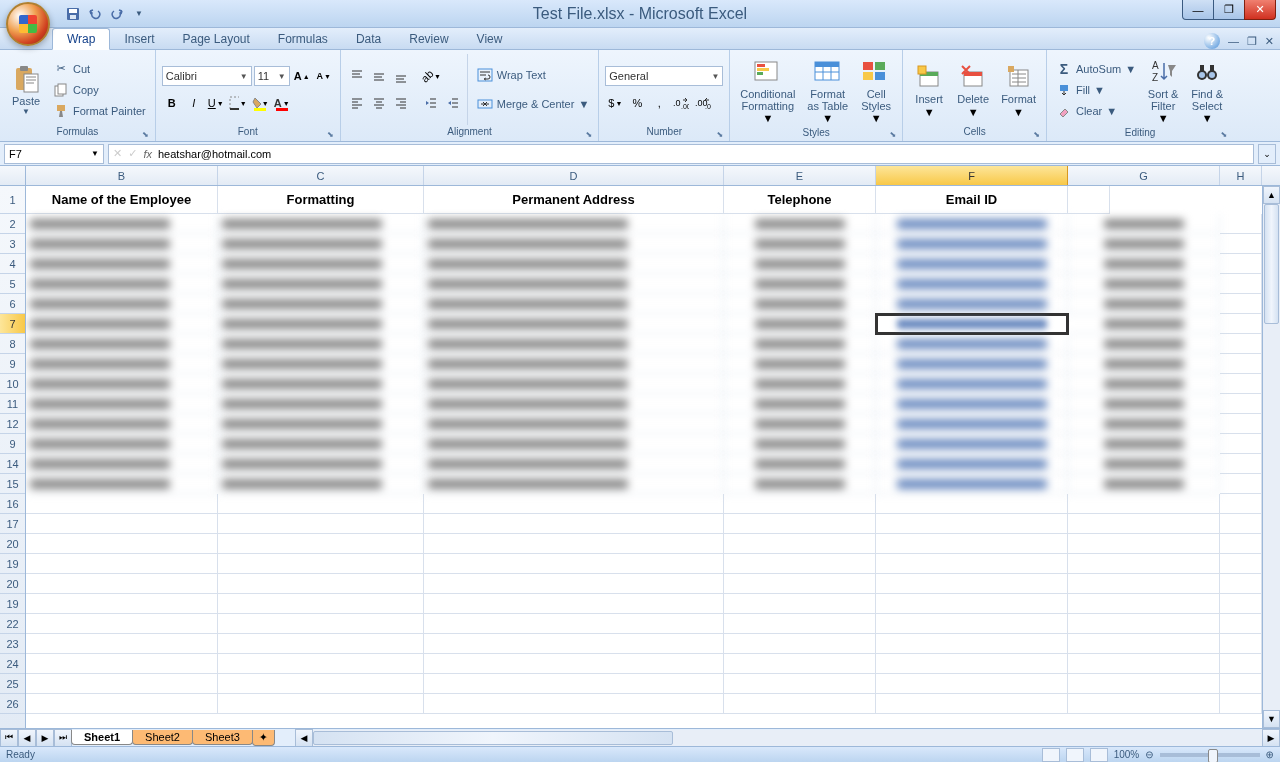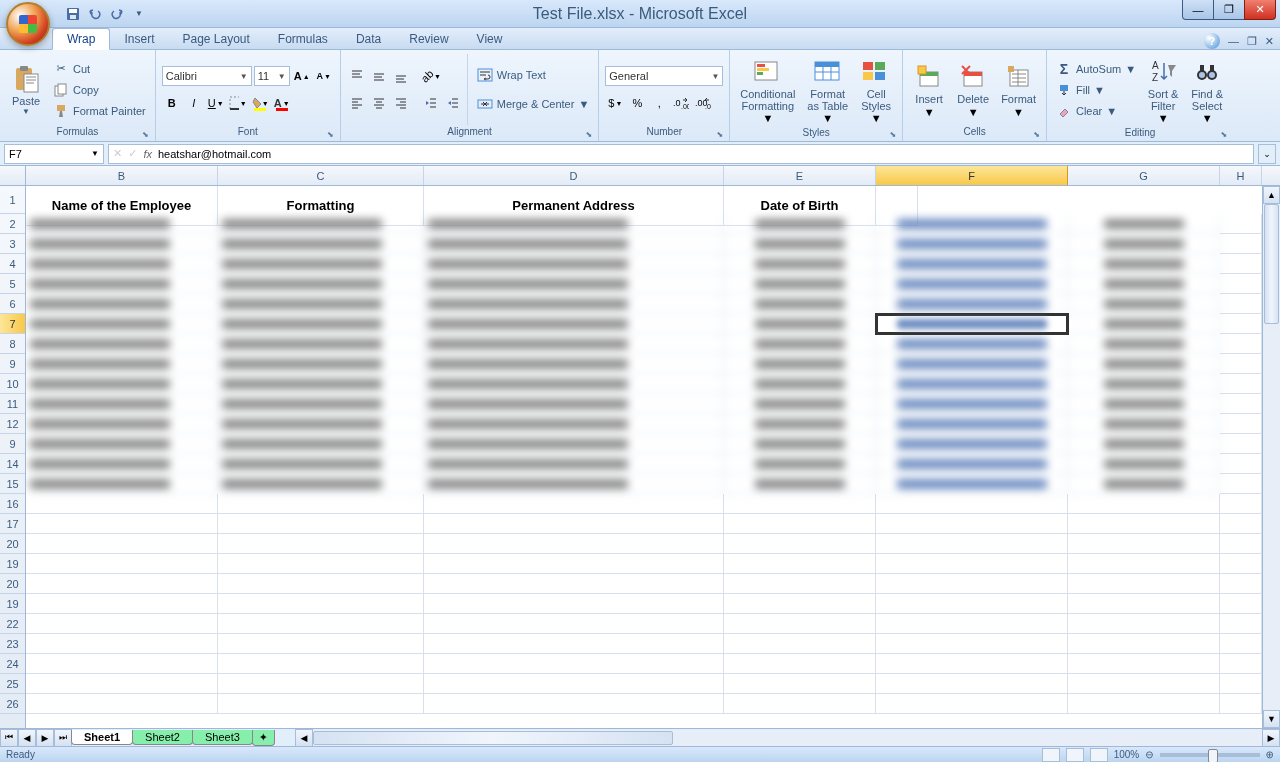--- a/index.html
+++ b/index.html
@@ -58,37 +58,37 @@
 .corner { width:26px; border-right:1px solid #9db8d9; background:linear-gradient(#f5f8fc,#e3ebf5);}
 .ch { border-right:1px solid #c5d4e8; display:flex;align-items:center;justify-content:center; font-size:11px; color:#3b5b7e;}
 .ch.sel{background:linear-gradient(#fde69a,#f8c848);color:#333;border-right-color:#d89820;}
 .grid-body { display:flex; height:calc(100% - 20px);}
 .row-headers { width:26px; background:linear-gradient(#f5f8fc,#e3ebf5); border-right:1px solid #9db8d9;}
 .rh { height:20px; border-bottom:1px solid #c5d4e8; display:flex;align-items:center;justify-content:center;font-size:11px;color:#3b5b7e;}
 .rh.sel{background:linear-gradient(90deg,#fde69a,#f8c848);color:#333;}
 .cells { flex:1; position:relative; overflow:hidden;}
 .cell-row { display:flex; height:20px;}
 .cell { border-right:1px solid #d8e0ec; border-bottom:1px solid #d8e0ec; display:flex;align-items:center; padding:0 4px; font-size:12px; overflow:hidden; white-space:nowrap;}
-.hdr-row .cell { font-weight:bold; height:40px; justify-content:center; font-size:13px; color:#000;}
+.hdr-row .cell { font-weight:bold; height:28px; justify-content:center; font-size:13px; color:#000;}
 .cell.blur { filter: blur(4px); color:#999; }
 .cell.blur.link { color: #4a6da8; }
 .cell.center{justify-content:center;}
 .selected-cell { outline:3px solid #333; outline-offset:-2px; z-index:5; position:relative; background:#fff;}
 .vscroll { width:18px; background:#e3eefb; border-left:1px solid #9db8d9; display:flex;flex-direction:column;}
 .sb-btn{height:18px;background:linear-gradient(#f0f5fc,#d5e2f2);border:1px solid #a8bdd8;display:flex;align-items:center;justify-content:center;font-size:9px;}
 .sb-track{flex:1;background:#e8eef7;position:relative;}
 .sb-thumb{position:absolute;top:0;left:1px;right:1px;height:120px;background:linear-gradient(90deg,#d5e2f2,#f0f5fc,#d5e2f2);border:1px solid #a8bdd8;border-radius:2px;}
 
 
 .sheet-bar { position:absolute; bottom:16px; left:0; right:0; height:18px; background:#e3eefb; display:flex; align-items:center; border-top:1px solid #9db8d9;}
 .sheet-nav { display:flex;}
 .sheet-nav-btn{width:18px;height:18px;border:1px solid #a8bdd8;background:linear-gradient(#f0f5fc,#d5e2f2);display:flex;align-items:center;justify-content:center;font-size:9px;}
 .sheet-tab { padding: 1px 12px; background:#fff; border:1px solid #888; border-top:none; border-radius:0 0 4px 4px; margin-left:-1px; font-size:11px;}
 .sheet-tab.active{background:#fff;font-weight:bold;z-index:2;position:relative;}
-.sheet-tab.inactive{background:#86efac;}
+.sheet-tab.inactive{background:#fdba74;}
 .hscroll{flex:1;display:flex;align-items:center;margin-left:20px;}
 .hscroll .sb-track{height:16px;flex:1;position:relative;}
 .hscroll .sb-thumb{top:1px;bottom:1px;left:0;width:360px;height:auto;}
 
 
 .status-bar { position:absolute; bottom:0; left:0; right:0; height:16px; background:linear-gradient(#d9e8fb,#bcd5f0); display:flex;align-items:center; padding:0 6px; font-size:10px; color:#3b5b7e; border-top:1px solid #9db8d9;}
 .status-right{margin-left:auto;display:flex;align-items:center;gap:6px;}
 .view-btn{width:18px;height:14px;border:1px solid #a8bdd8;background:#f0f5fc;}
 .zoom-slider{width:100px;height:4px;background:#a8bdd8;position:relative;}
 .zoom-slider::after{content:"";position:absolute;left:48px;top:-4px;width:8px;height:12px;background:#f0f5fc;border:1px solid #888;border-radius:2px;}
@@ -566,21 +566,22 @@
         <div class="rh">23</div>
         <div class="rh">24</div>
         <div class="rh">25</div>
         <div class="rh">26</div>
       </div>
     <div class="cells" id="cells">
         <div class="cell-row hdr-row" style="height: 28px;">
           <div class="cell" style="width: 192px;">Name of the Employee</div>
           <div class="cell" style="width: 206px;">Formatting</div>
           <div class="cell" style="width: 300px;">Permanent Address</div>
-          <div class="cell" style="width: 152px;">Date of Birth</div>
+          <div class="cell" style="width: 152px;">Telephone</div>
+          <div class="cell" style="width: 192px;">Email ID</div>
           <div class="cell" style="width: 42px;"></div>
         </div>
         <div class="cell-row">
           <div class="cell blur" style="width: 192px;">
             <span style="display:inline-block;background:#888;height:10px;width:140px;border-radius:3px;"></span>
           </div>
           <div class="cell blur" style="width: 206px;">
             <span style="display:inline-block;background:#888;height:10px;width:160px;border-radius:3px;"></span>
           </div>
           <div class="cell blur" style="width: 300px;">

